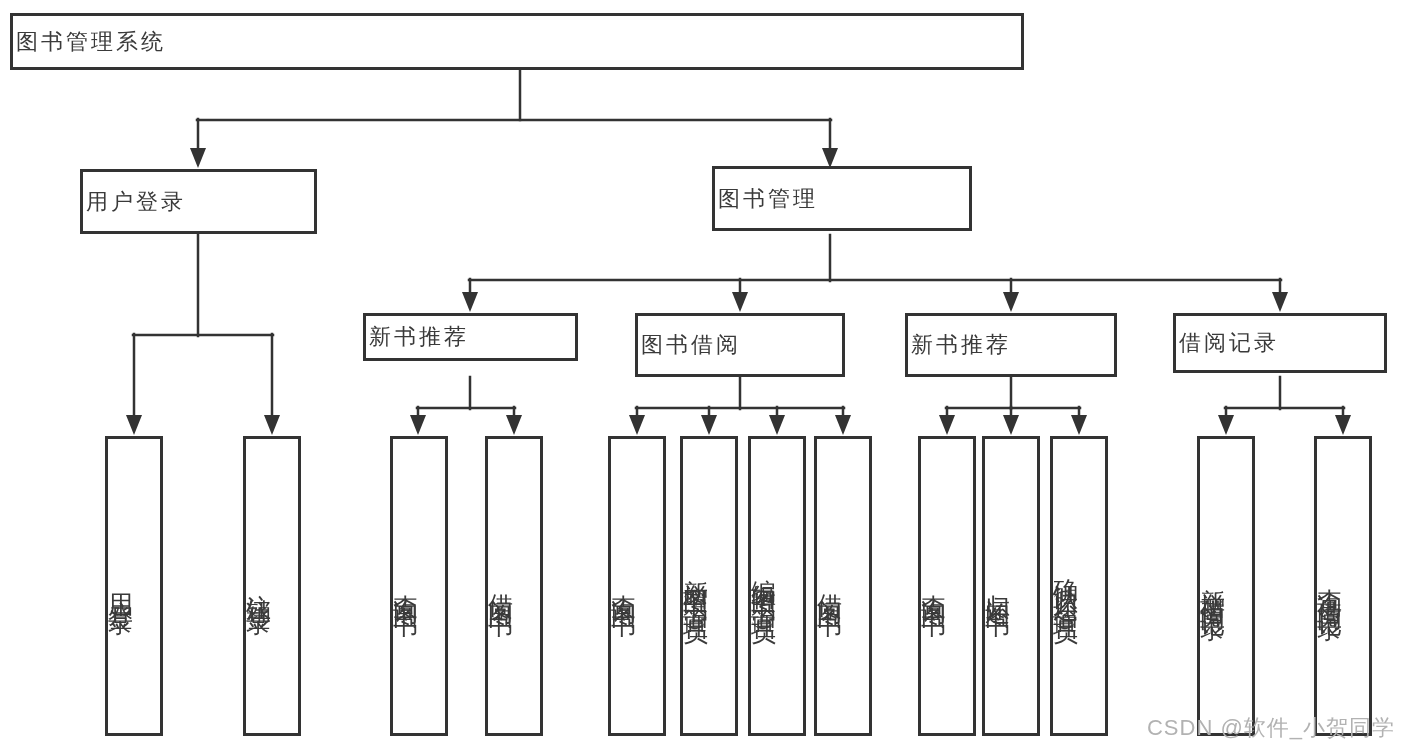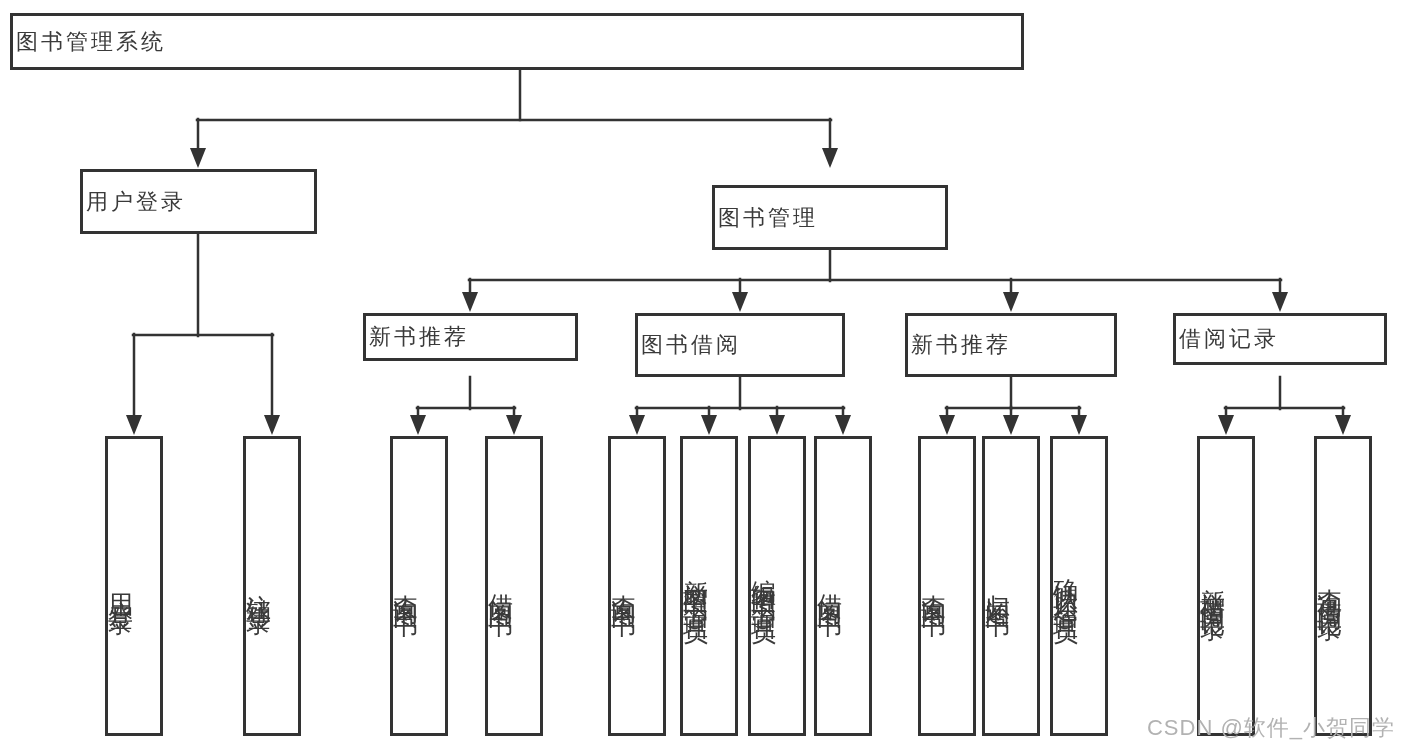--- a/index.html
+++ b/index.html
@@ -124,34 +124,34 @@
     <polygon points="1335,415 1351,415 1343,435" fill="currentColor" stroke="none"></polygon>
   </svg>
 
   <div class="node h-node" style="left:10px;top:13px;width:1014px;height:57px">
     <span>图书管理系统</span>
   </div>
 
   <div class="node h-node" style="left:80px;top:169px;width:237px;height:65px">
     <span>用户登录</span>
   </div>
-  <div class="node h-node" style="left:712px;top:185px;width:236px;height:65px">
+  <div class="node h-node" style="left:712px;top:166px;width:260px;height:65px">
     <span>图书管理</span>
   </div>
 
   <div class="node h-node" style="left:363px;top:313px;width:215px;height:48px">
     <span>新书推荐</span>
   </div>
   <div class="node h-node" style="left:635px;top:313px;width:210px;height:64px">
     <span>图书借阅</span>
   </div>
   <div class="node h-node" style="left:905px;top:313px;width:212px;height:64px">
     <span>新书推荐</span>
   </div>
-  <div class="node h-node" style="left:1173px;top:313px;width:214px;height:52px">
+  <div class="node h-node" style="left:1173px;top:313px;width:214px;height:60px">
     <span>借阅记录</span>
   </div>
 
   <div class="node v-node" style="left:105px;top:436px;width:58px;height:300px">
     <span>用户登录</span>
   </div>
   <div class="node v-node" style="left:243px;top:436px;width:58px;height:300px">
     <span>注销登录</span>
   </div>
 

